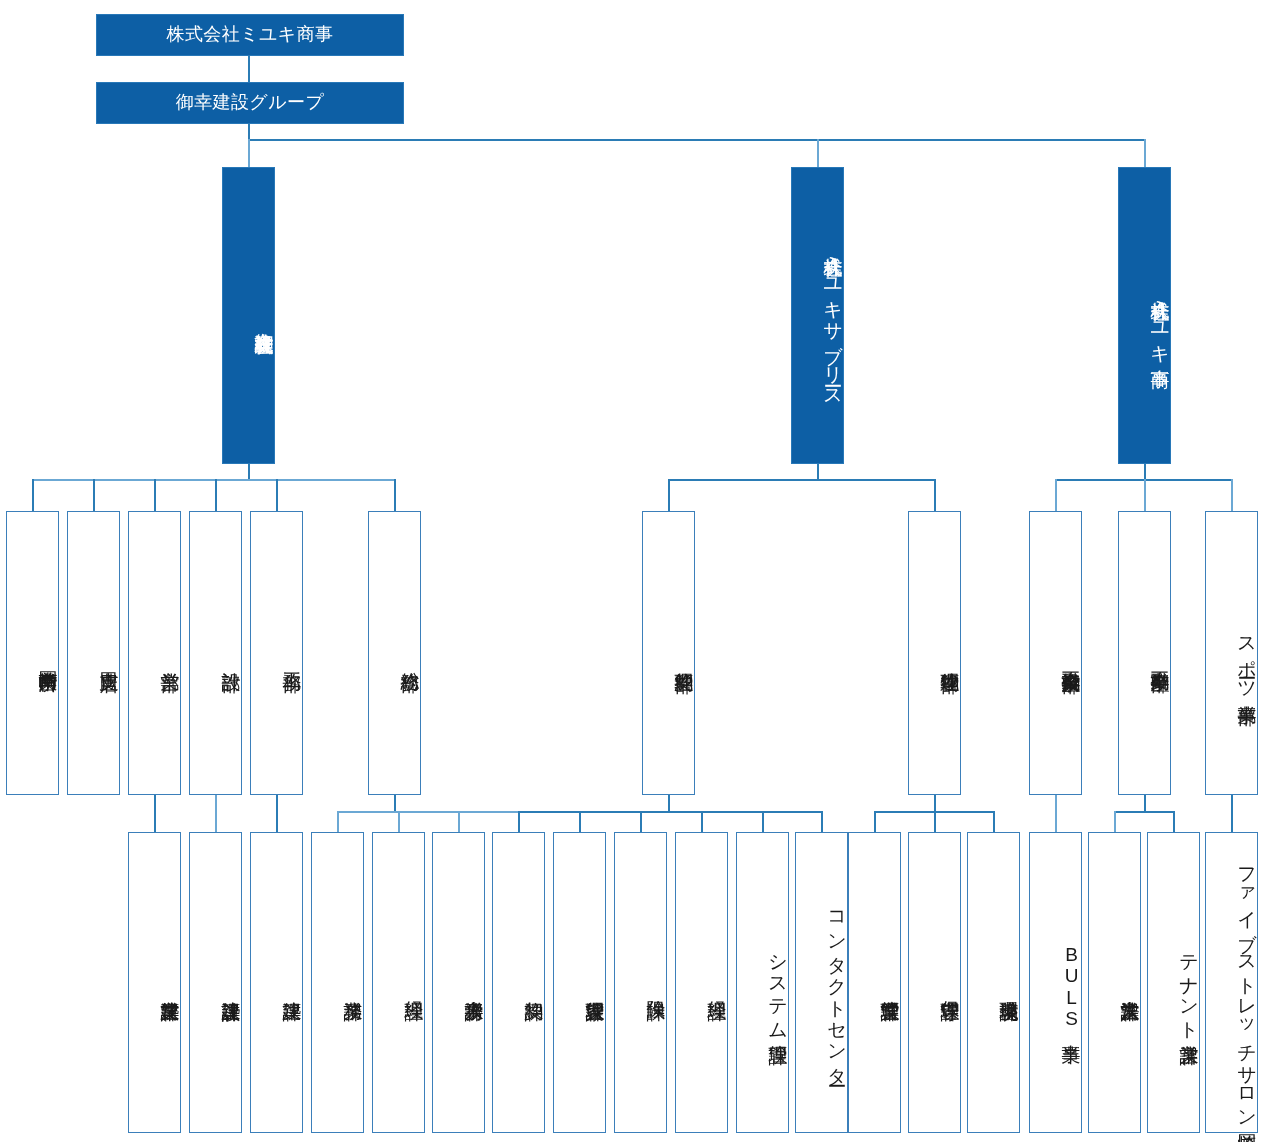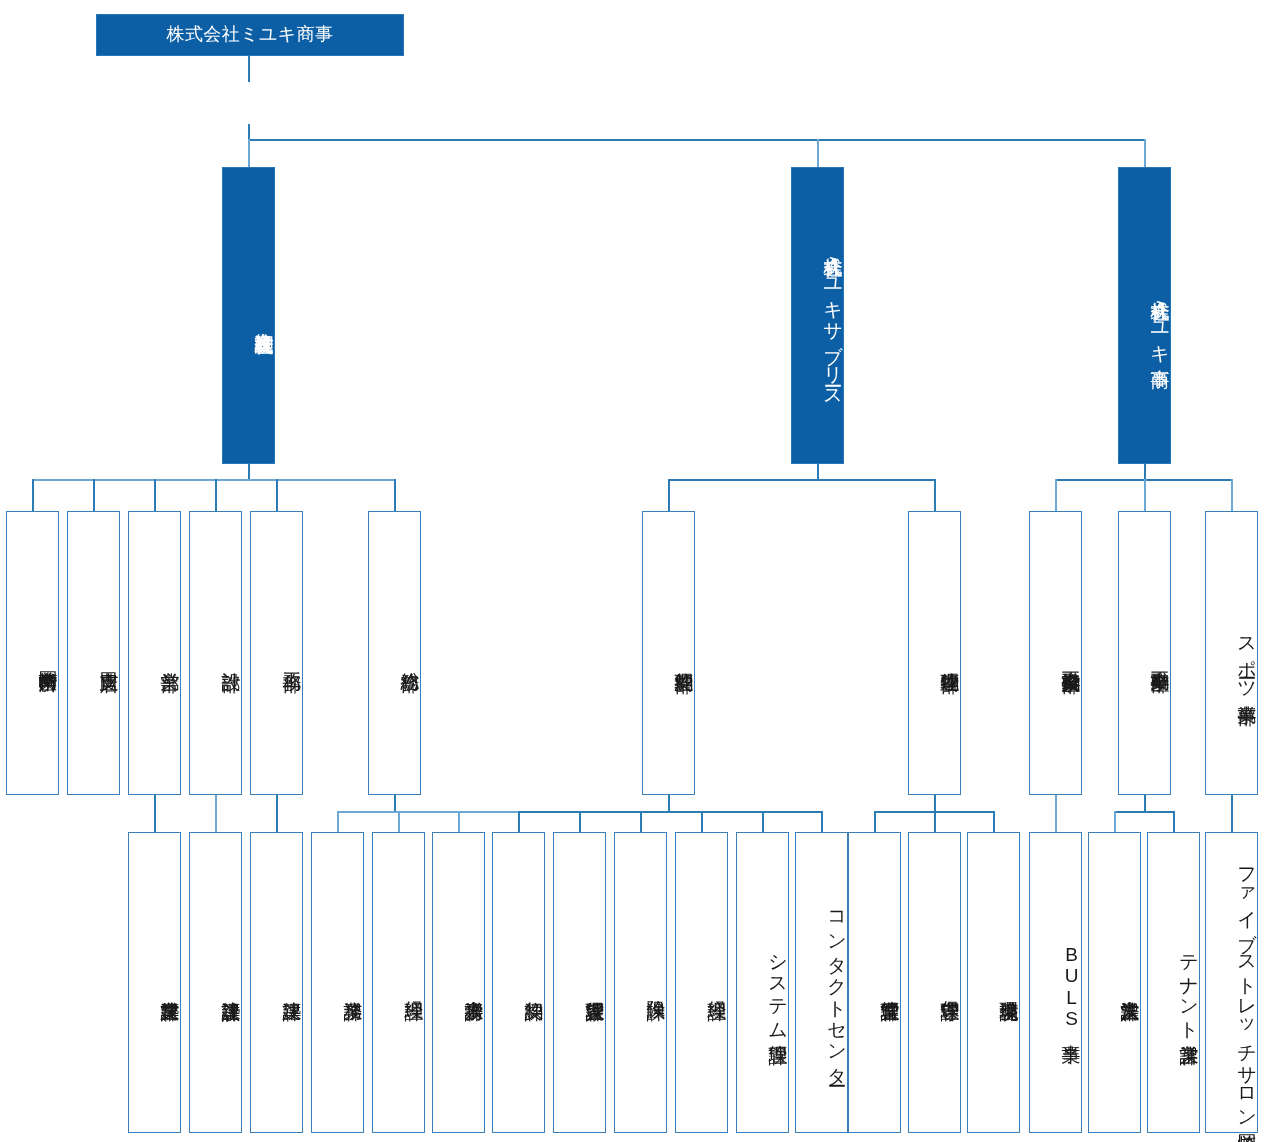--- a/index.html
+++ b/index.html
@@ -66,20 +66,23 @@
 <body>
 
 <div id="chart">
 
   <div class="box filled horiz" style="left:96px; top:14px; width:308px; height:42px; font-size:18px;">
     <span class="label">株式会社ミユキ商事</span>
   </div>
 
   <div class="vline" style="left:248px; top:56px; height:26px;"></div>
 
+  <div class="box filled horiz" style="left:96px; top:82px; width:308px; height:42px; font-size:18px;">
+    <span class="label">御幸建設グループ</span>
+  </div>
 
   <div class="vline" style="left:248px; top:124px; height:16px;"></div>
   <div class="hline" style="left:248px; top:139px; width:897px;"></div>
   <div class="vline light" style="left:248px; top:139px; height:28px;"></div>
   <div class="vline light" style="left:817px; top:139px; height:28px;"></div>
   <div class="vline light" style="left:1144px; top:139px; height:28px;"></div>
 
   <div class="box filled" style="left:222px; top:167px; width:53px; height:297px; font-size:19px;">
     <span class="label">御幸建設株式会社</span>
   </div>

